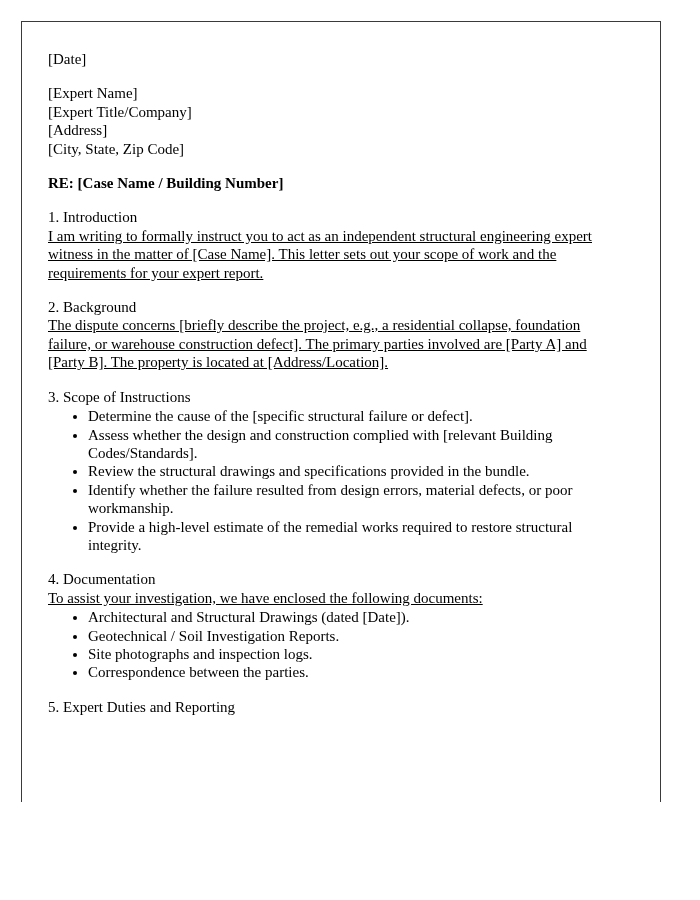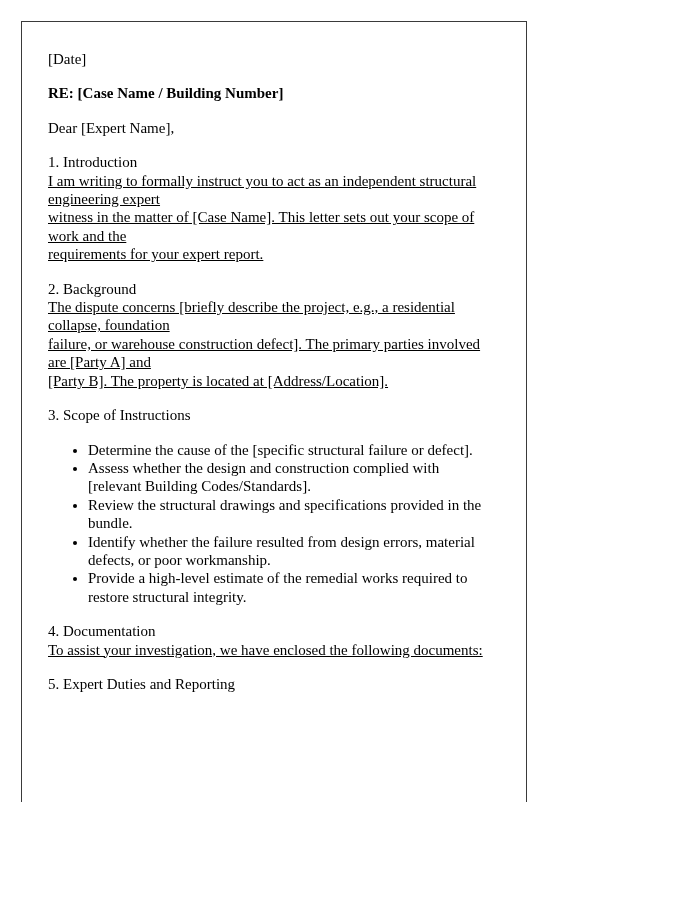--- a/index.html
+++ b/index.html
@@ -11,48 +11,51 @@
     font-family: "Liberation Serif", "DejaVu Serif", serif;
     font-size: 15px;
     line-height: 18.4px;
     overflow: hidden;
     position: relative;
   }
   .page {
     position: absolute;
     left: 21px;
     top: 21px;
-    width: 506px;
+    width: 640px;
     height: 781px;
     box-sizing: border-box;
     border: 1px solid #3a3a3a;
     border-bottom: none;
     padding: 12px 40px 0 26px;
     background: #ffffff;
   }
   .page p { margin: 16px 0; }
   .multiline { white-space: pre-line; }
   .bold { font-weight: bold; }
   .section { margin: 16px 0; }
   .section-title { font-weight: normal; }
   .section-body { white-space: pre-line; text-decoration: underline; }
-  ul.bullets { margin: 16px 0; padding-left: 40px; }
+  ul.bullets { margin: 1px 0; padding-left: 40px; }
   ul.bullets li { margin: 0; padding: 0; }
 </style>
 </head>
 <body>
 
 <div class="page">
 
   <p>[Date]</p>
 
+  <p class="multiline">[Expert Name]
+[Expert Title/Company]
+[Address]
+[City, State, Zip Code]</p>
 
   <p class="bold">RE: [Case Name / Building Number]</p>
 
-  <p>Dear [Expert Name],</p>
 
   <div class="section">
     <div class="section-title">1. Introduction</div>
     <div class="section-body">I am writing to formally instruct you to act as an independent structural engineering expert
 witness in the matter of [Case Name]. This letter sets out your scope of work and the
 requirements for your expert report.</div>
   </div>
 
   <div class="section">
     <div class="section-title">2. Background</div>
@@ -68,19 +71,25 @@
       <li>Assess whether the design and construction complied with [relevant Building Codes/Standards].</li>
       <li>Review the structural drawings and specifications provided in the bundle.</li>
       <li>Identify whether the failure resulted from design errors, material defects, or poor workmanship.</li>
       <li>Provide a high-level estimate of the remedial works required to restore structural integrity.</li>
     </ul>
   </div>
 
   <div class="section">
     <div class="section-title">4. Documentation</div>
     <div class="section-body">To assist your investigation, we have enclosed the following documents:</div>
+    <ul class="bullets">
+      <li>Architectural and Structural Drawings (dated [Date]).</li>
+      <li>Geotechnical / Soil Investigation Reports.</li>
+      <li>Site photographs and inspection logs.</li>
+      <li>Correspondence between the parties.</li>
+    </ul>
   </div>
 
   <div class="section">
     <div class="section-title">5. Expert Duties and Reporting</div>
   </div>
 
 </div>
 
 </body></html>

